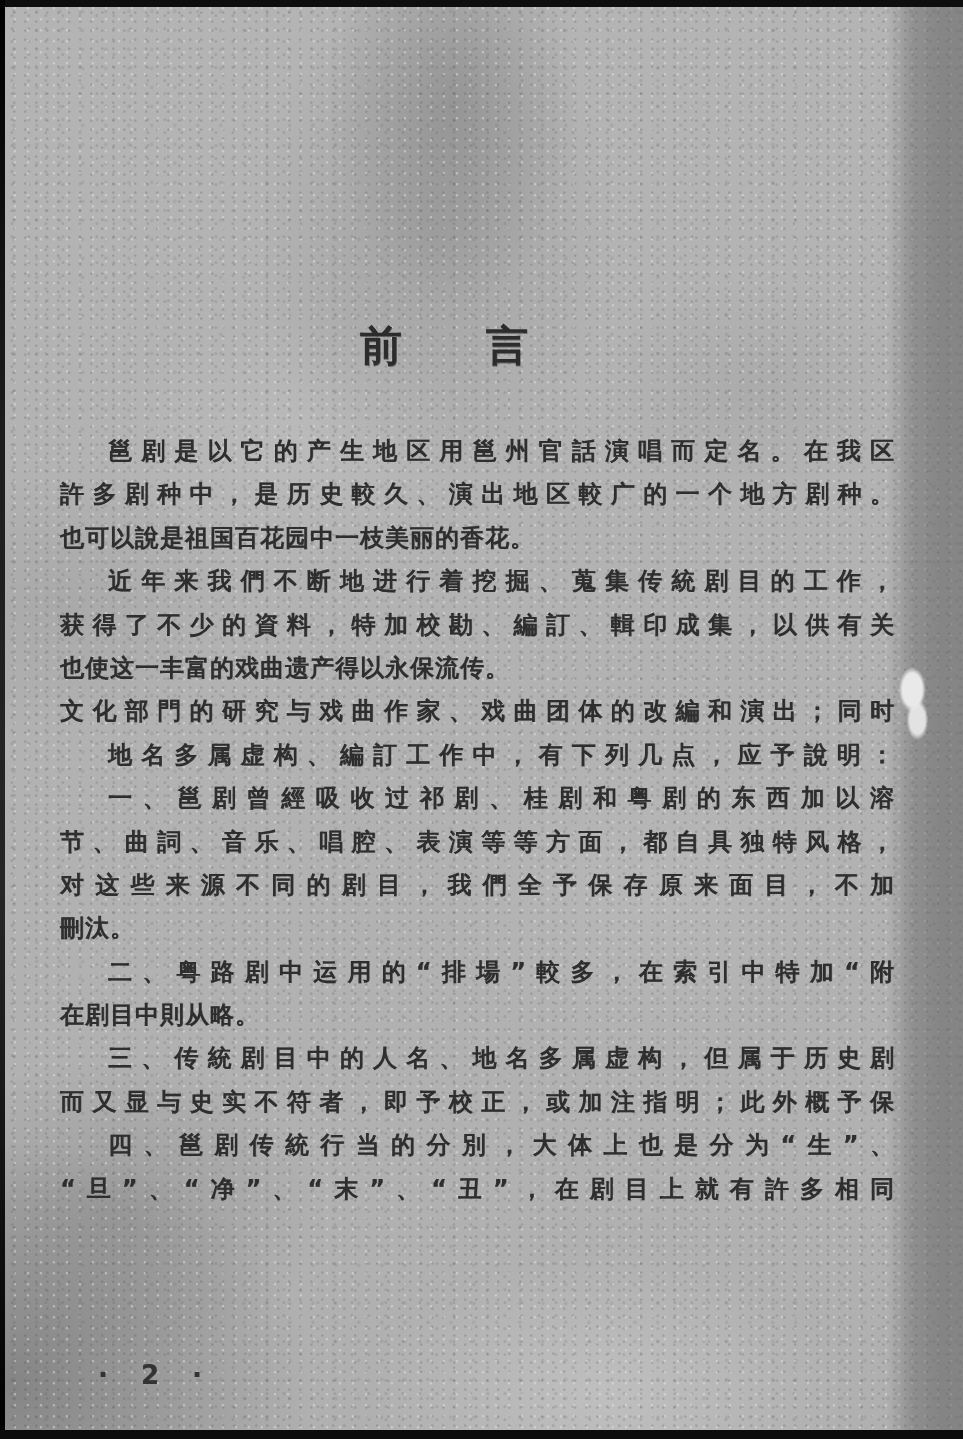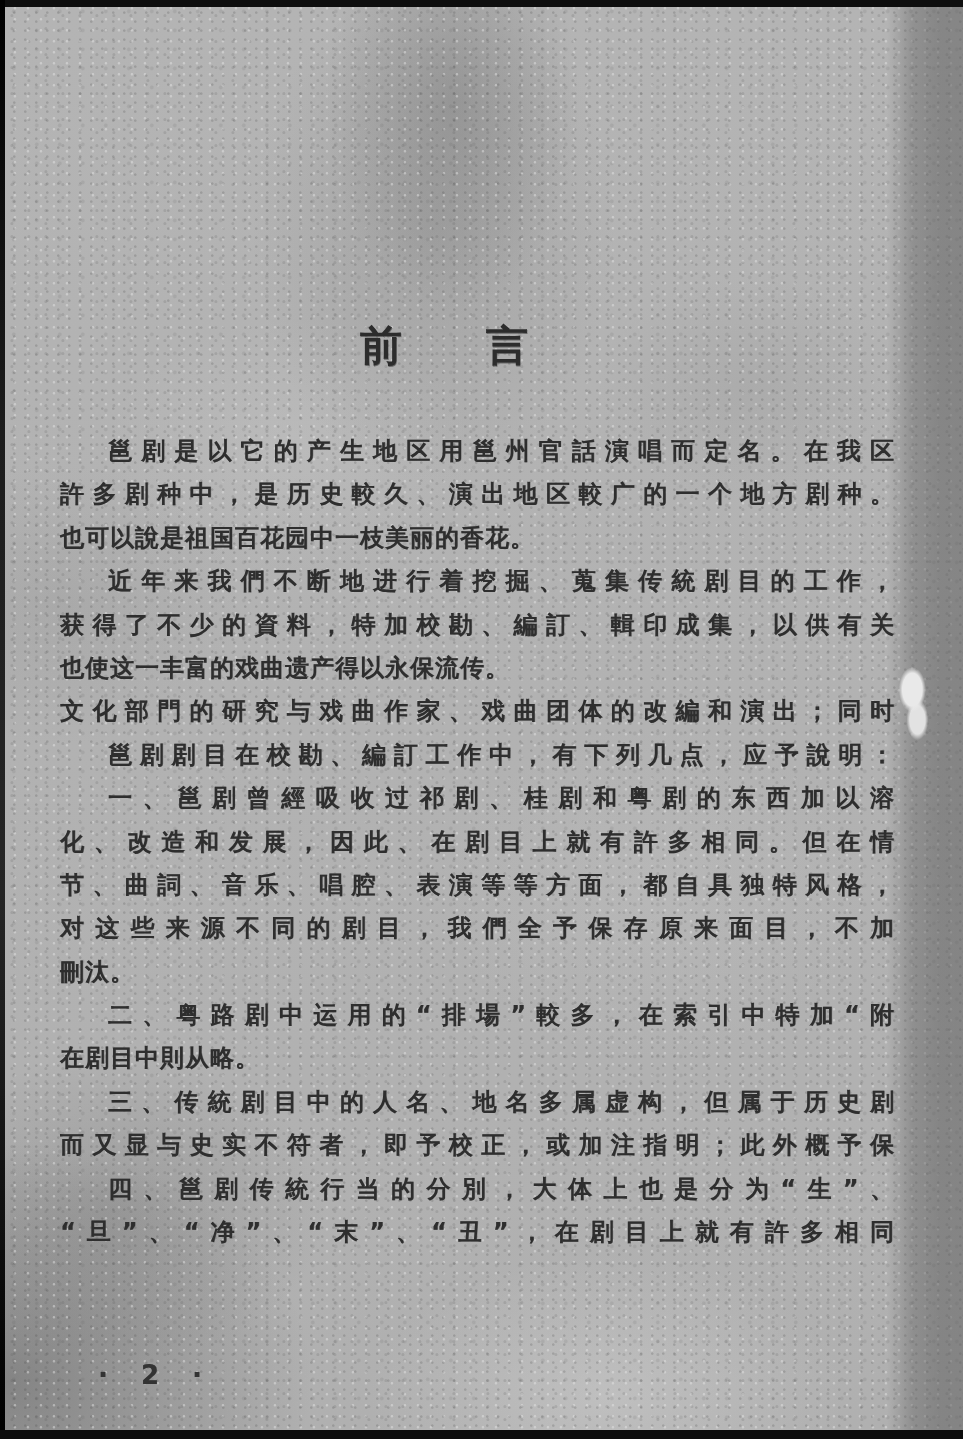--- a/index.html
+++ b/index.html
@@ -107,23 +107,22 @@
   <div class="title">前　　言</div>
 
   <div class="text-block">
     <div class="line justify indent">邕剧是以它的产生地区用邕州官話演唱而定名。在我区</div>
     <div class="line justify">許多剧种中，是历史較久、演出地区較广的一个地方剧种。</div>
     <div class="line">也可以說是祖国百花园中一枝美丽的香花。</div>
     <div class="line justify indent">近年来我們不断地进行着挖掘、蒐集传統剧目的工作，</div>
     <div class="line justify">获得了不少的資料，特加校勘、編訂、輯印成集，以供有关</div>
     <div class="line">也使这一丰富的戏曲遗产得以永保流传。</div>
     <div class="line justify">文化部門的研究与戏曲作家、戏曲团体的改編和演出；同时</div>
-    <div class="line justify indent">邕剧剧目在校勘、編訂工作中，有下列几点，应予說明：</div>
+    <div class="line justify indent">地名多属虚构、編訂工作中，有下列几点，应予說明：</div>
     <div class="line justify indent">一、邕剧曾經吸收过祁剧、桂剧和粤剧的东西加以溶</div>
-    <div class="line justify">化、改造和发展，因此、在剧目上就有許多相同。但在情</div>
     <div class="line justify">节、曲詞、音乐、唱腔、表演等等方面，都自具独特风格，</div>
     <div class="line justify">对这些来源不同的剧目，我們全予保存原来面目，不加</div>
     <div class="line">刪汰。</div>
     <div class="line justify indent">二、粤路剧中运用的“排場”較多，在索引中特加“附</div>
     <div class="line">在剧目中則从略。</div>
     <div class="line justify indent">三、传統剧目中的人名、地名多属虚构，但属于历史剧</div>
     <div class="line justify">而又显与史实不符者，即予校正，或加注指明；此外概予保</div>
     <div class="line justify indent">四、邕剧传統行当的分別，大体上也是分为“生”、</div>
     <div class="line justify">“旦”、“净”、“末”、“丑”，在剧目上就有許多相同</div>
   </div>

